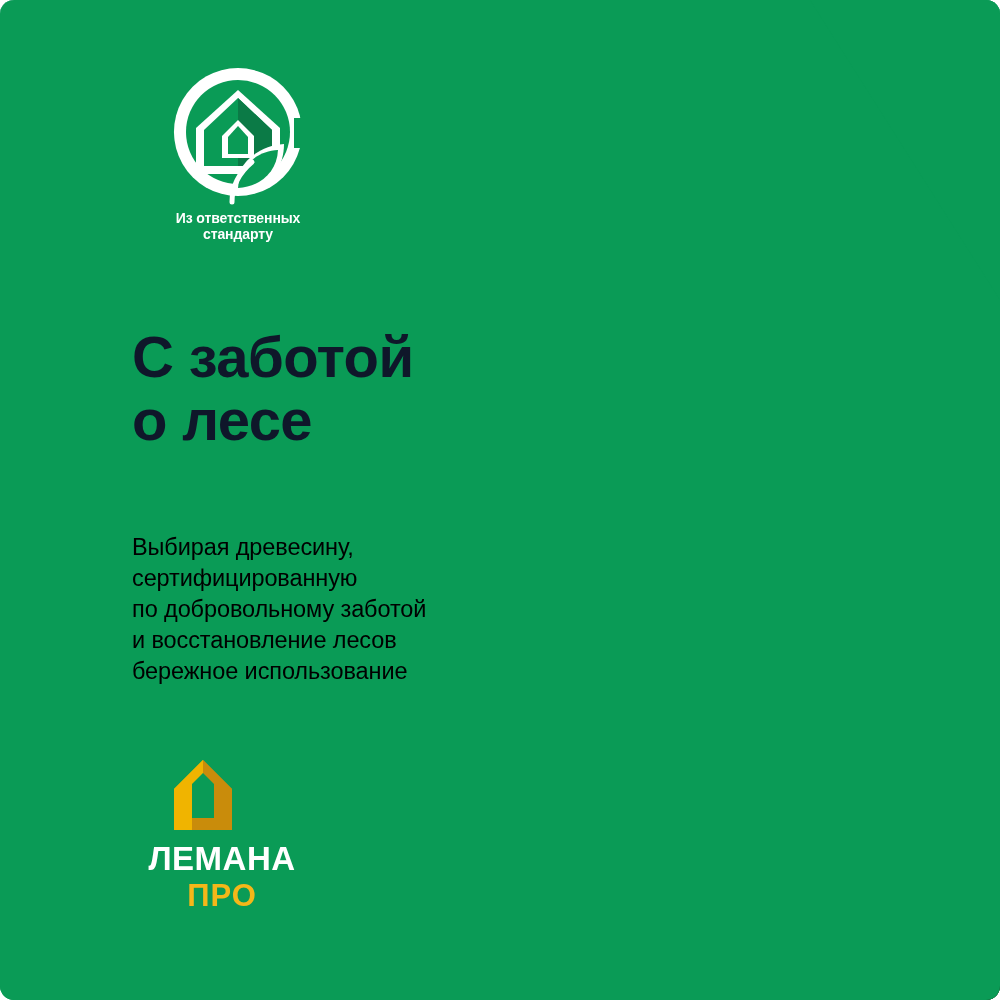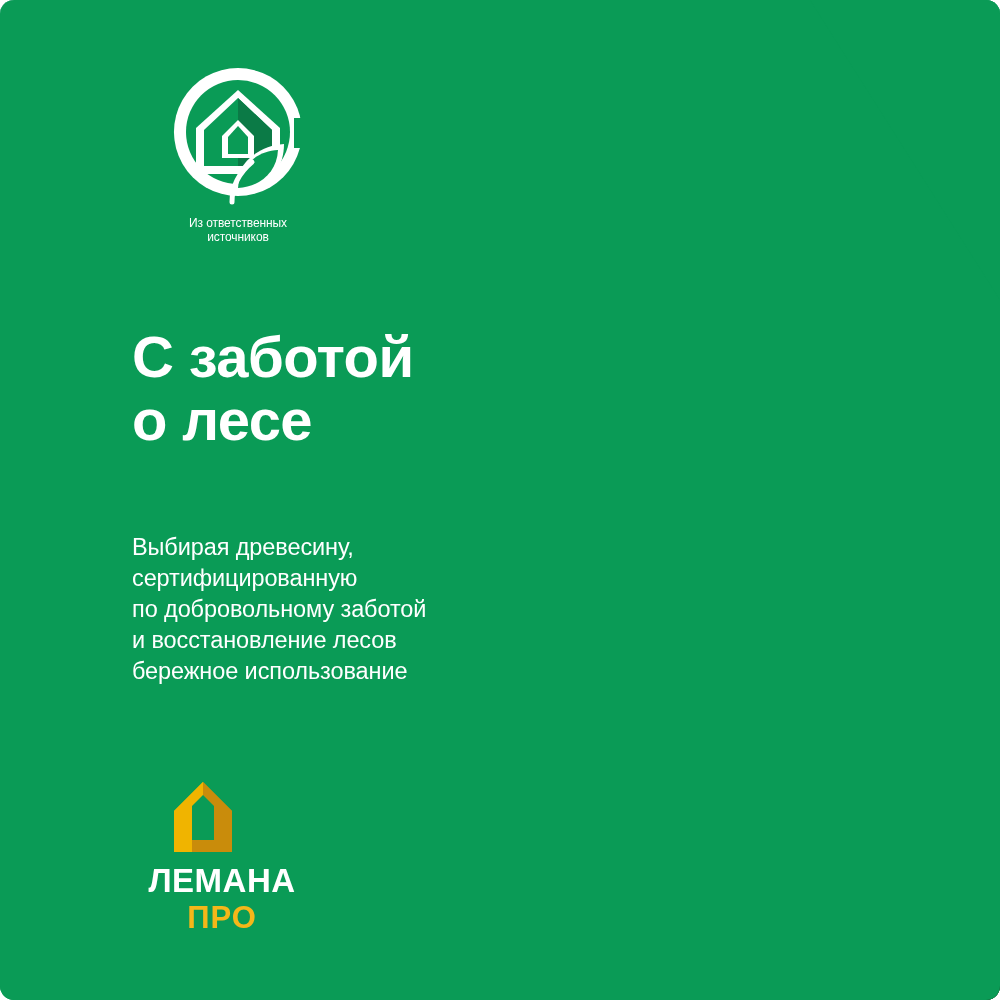--- a/index.html
+++ b/index.html
@@ -49,58 +49,58 @@
   }
 
   
   #cert-badge {
     position: absolute;
     left: 128px; top: 62px;
     width: 220px;
   }
   #cert-mark { width: 140px; height: 148px; display: block; margin: 0 auto; }
   #cert-caption {
-    margin-top: 7px;
+    margin-top: 0;
     color: #ffffff;
-    font-size: 12px;
-    font-weight: normal;
+    font-size: 14px;
+    font-weight: bold;
     line-height: 1.16;
     text-align: center;
     letter-spacing: -0.1px;
   }
   #cert-caption .l2 { display: block; }
 
   
   #headline {
     position: absolute;
     left: 132px; top: 326px;
-    color: #ffffff;
+    color: #0f172a;
     font-size: 58px;
     font-weight: bold;
     line-height: 1.08;
     letter-spacing: -0.6px;
   }
   #headline .l2 { display: block; }
 
   
   #body-copy {
     position: absolute;
     left: 132px; top: 532px;
-    color: #ffffff;
+    color: #000000;
     font-size: 23.5px;
     font-weight: 400;
     line-height: 1.32;
     letter-spacing: -0.1px;
   }
   #body-copy span { display: block; }
 
   
   #brand {
     position: absolute;
-    left: 132px; top: 780px;
+    left: 132px; top: 758px;
     width: 180px;
   }
   #brand-house { display: block; width: 74px; height: 74px; margin-left: 34px; }
   #brand-wordmark { display: block; width: 180px; height: 76px; margin-top: 4px; }
 </style>
 </head>
 <body>
 
 <div id="poster">
 
@@ -261,21 +261,21 @@
 
         <path d="M70 64 L80 75 L80 92 L60 92 L60 75 Z" fill="#0a9b56"></path>
 
         <path d="M66 132 C66 104 88 84 116 82 C116 110 96 132 66 132 Z" fill="#ffffff"></path>
         <path d="M70 126 C71 104 89 89 110 88 C109 110 92 125 70 126 Z" fill="#0a9b56"></path>
 
         <path d="M64 140 C64 124 72 110 84 100" stroke="#ffffff" stroke-width="5" fill="none" stroke-linecap="round"></path>
       </svg>
       <div id="cert-caption">
         <span class="l1">Из ответственных</span>
-        <span class="l2">источников</span>
+        <span class="l2">стандарту</span>
       </div>
     </div>
 
     <h1 id="headline">
       <span class="l1">С заботой</span>
       <span class="l2">о лесе</span>
     </h1>
 
     <p id="body-copy">
       <span>Выбирая древесину,</span>

